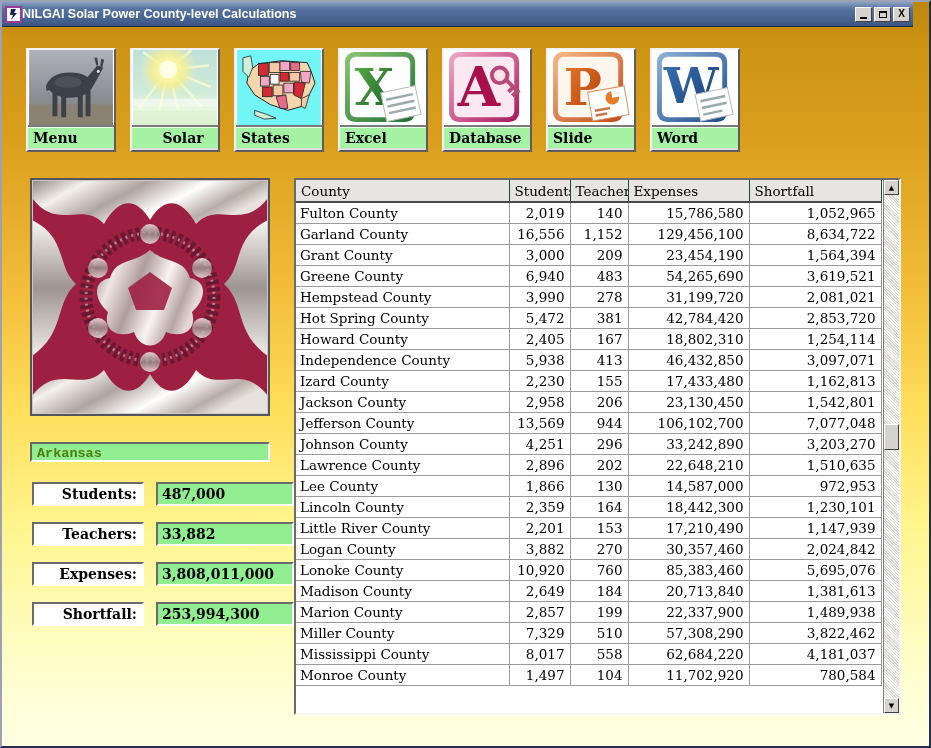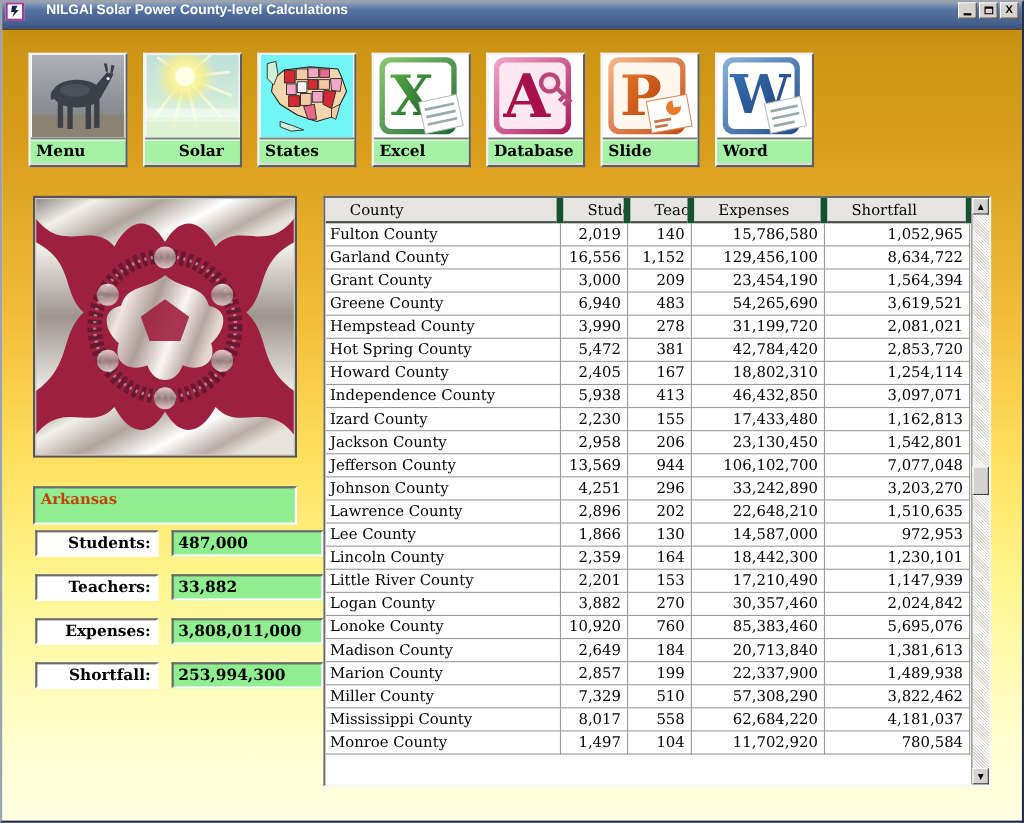--- a/index.html
+++ b/index.html
@@ -5,24 +5,24 @@
   * { margin:0; padding:0; box-sizing:border-box; }
   html,body { width:931px; height:748px; font-family:"DejaVu Serif", serif; }
   .window {
     position:absolute; left:0; top:0; width:931px; height:748px;
     border:2px solid; border-color:#9AA2B4 #242F4E #242F4E #9AA2B4;
     background:linear-gradient(180deg,#BD860E 0%,#CE9414 6%,#D99E1C 18%,#F2BC38 38%,#FFDF5C 55%,#FFF48C 70%,#FFFBB4 82%,#FFFFD6 93%,#FFFFE2 100%);
     overflow:hidden;
   }
   
   .titlebar {
-    position:absolute; left:0; top:0; right:0; height:25px;
+    position:absolute; left:0; top:0; right:16px; height:25px;
     background:linear-gradient(180deg,#8AA2C4 0%,#54719F 30%,#46628F 75%,#3A5482 100%);
     border-bottom:1px solid #1E2A4A;
-    display:flex; padding:0 3px; gap:20px;
+    display:flex; align-items:center; padding:0 3px; gap:0;
   }
   .title-icon { width:17px; height:17px; background:#fff; border:2px solid #A03898;
     display:flex; align-items:center; justify-content:center; flex:0 0 auto; }
   .title-icon svg { display:block; }
   .title-text { color:#fff; font-family:"Liberation Sans",sans-serif; font-weight:bold;
     font-size:12.5px; flex:1 1 auto; white-space:nowrap; overflow:hidden; }
   .winbtns { display:flex; gap:2px; }
   .winbtn { width:17px; height:15px; background:#D6D3CE;
     border:1px solid; border-color:#FFFFFF #404040 #404040 #FFFFFF;
     display:flex; align-items:center; justify-content:center; position:relative; }
@@ -44,23 +44,23 @@
   .tb-label.center { text-align:center; padding-left:16px; }
   
   .tile { width:100%; height:100%; display:block; }
   
   .fractal {
     position:absolute; left:28px; top:176px; width:240px; height:238px;
     border:2px solid #55565C; outline:1px solid #C9C9C9; outline-offset:-3px;
   }
   .fractal svg { display:block; }
   .state-label {
-    position:absolute; left:28px; top:440px; width:240px; height:35px;
+    position:absolute; left:28px; top:440px; width:240px; height:20px;
     background:#90EE90; border:2px solid; border-color:#6A6A6A #FFFFFF #FFFFFF #6A6A6A;
-    font-weight:bold; font-size:13.5px; line-height:20px; padding-left:5px; color:#c2410c;
+    font-weight:bold; font-size:13.5px; line-height:20px; padding-left:5px; color:#4d7c0f;font-family:Liberation Mono, monospace;
   }
   .fieldlabel {
     position:absolute; left:30px; width:112px; height:24px; background:#FFFFFF;
     border:2px solid; border-color:#6A6A6A #FFFFFF #FFFFFF #6A6A6A;
     font-weight:bold; font-size:14px; line-height:20px; text-align:right;
     padding-right:5px; color:#000;
   }
   .fieldvalue {
     position:absolute; left:154px; width:138px; height:24px; background:#90EE90;
     border:2px solid; border-color:#6A6A6A #FFFFFF #FFFFFF #6A6A6A;
@@ -70,21 +70,21 @@
   
   .grid-wrap {
     position:absolute; left:292px; top:176px; width:607px; height:537px;
     border:2px solid; border-color:#6A6A6A #F6F6F6 #F6F6F6 #6A6A6A;
     background:#fff; display:flex;
   }
   .grid-area { flex:1 1 auto; overflow:hidden; background:#fff; }
   table.grid { border-collapse:collapse; table-layout:fixed; width:585px; }
   table.grid th {
     background:#E6E5E1; font-weight:normal; font-size:13.5px; text-align:left;
-    height:22px; padding:0 0 0 22px; border-right:6px solid #14532d;
+    height:22px; padding:0 0 0 5px; border-right:1px solid #14532d;
     border-bottom:2px solid #4A4A4A; color:#000; white-space:nowrap; overflow:hidden;
   }
   table.grid td {
     font-size:13.5px; height:21px; padding:0 5px 0 4px;
     border-right:1px solid #9A9A9A; border-bottom:1px solid #9A9A9A;
     color:#000; white-space:nowrap; overflow:hidden; background:#fff;
   }
   table.grid td.cr { text-align:right; }
   table.grid td.cl { text-align:left; }
   

